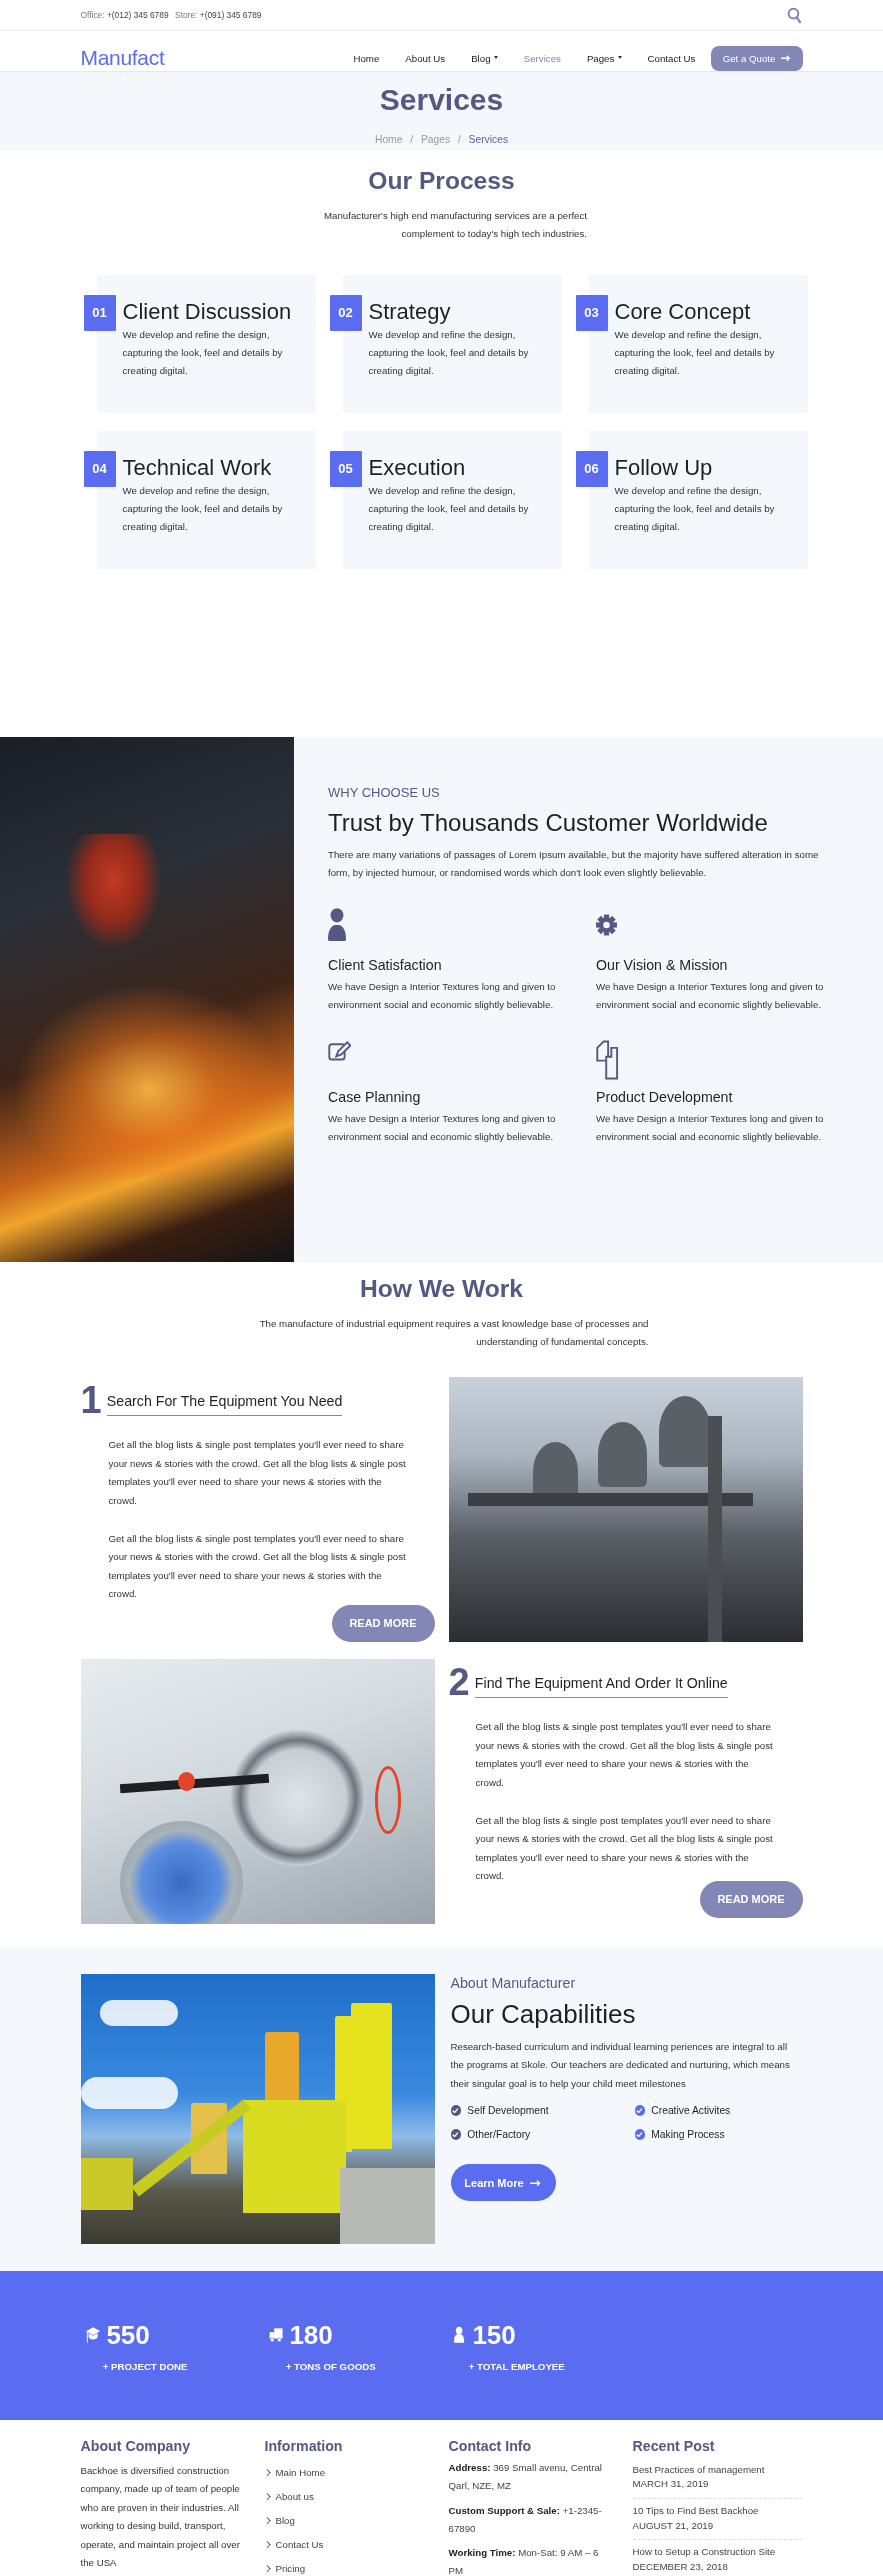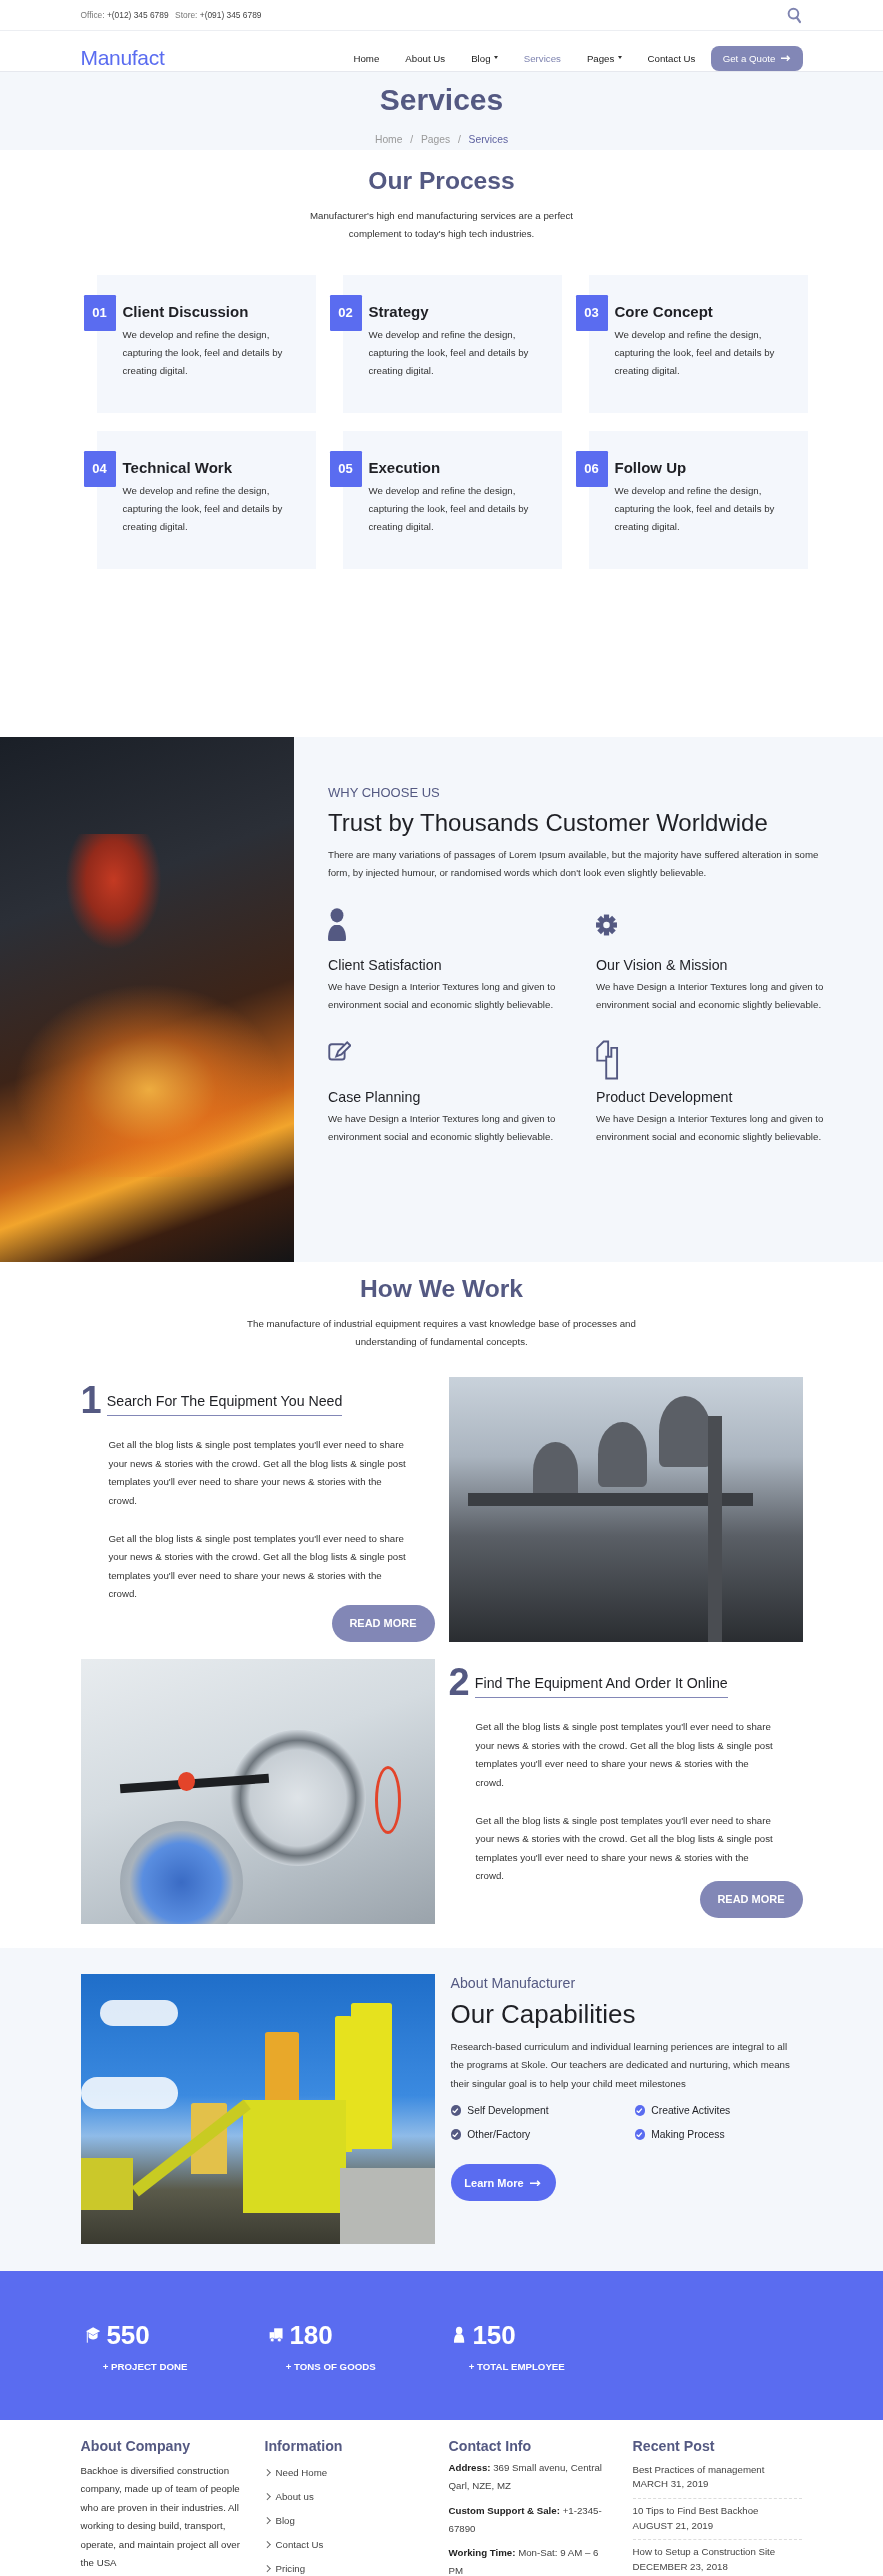--- a/index.html
+++ b/index.html
@@ -25,28 +25,28 @@
 .quote-btn{background:#8287b6;color:#fff;font-size:9.7px;padding:7.1px 11.6px;border-radius:8px;display:flex;align-items:center;gap:5.2px;margin-left:2.6px}
 
 
 .page-header{background:#f4f7fb;height:78px;text-align:center;padding-top:13px}
 .page-header h1{font-size:30px;color:#545982;font-weight:bold;line-height:1}
 .breadcrumb{margin-top:19.4px;font-size:10.3px;color:#999;display:flex;justify-content:center;gap:7.8px}
 .breadcrumb .cur{color:#5e62a0}
 
 
 .sec-title{text-align:center;font-size:24.6px;color:#545982;font-weight:bold}
-.sec-sub{text-align:center;font-size:9.7px;color:#333;line-height:18px;margin:11.6px auto 0}
+.sec-sub{text-align:right;font-size:9.7px;color:#333;line-height:18px;margin:11.6px auto 0}
 
 
 .process{padding-top:17px;height:587px}
 .process-grid{display:grid;grid-template-columns:repeat(3,219px);column-gap:27px;row-gap:18px;margin:32px 0 0 16px}
 .p-card{background:#f4f7fc;height:138px;position:relative;padding:24.6px 13px 0 26px}
 .p-num{position:absolute;left:-13px;top:20px;width:32px;height:36px;background:#5a6cf0;color:#fff;font-size:13px;font-weight:bold;display:flex;align-items:center;justify-content:center;border-radius:1.3px}
-.p-card h3{font-size:15px;color:#1f2025;font-weight:bold;line-height:26px}
+.p-card h3{font-size:22px;color:#1f2025;font-weight:normal;line-height:26px}
 .p-card p{font-size:9.7px;color:#333;line-height:18px;margin-top:1.3px}
 
 
 .why{display:flex;height:525px;background:#f4f7fb}
 .why-img{width:294px;height:525px;background:linear-gradient(160deg,#1a1f27 0%,#2b2f37 30%,#3d2418 55%,#c8641a 72%,#f2a52c 78%,#3a1e10 88%,#141416 100%);position:relative;overflow:hidden}
 .why-img .worker{position:absolute;left:65px;top:97px;width:97px;height:116px;background:radial-gradient(ellipse at 50% 40%,#d53b20 0%,#9f2a18 40%,transparent 70%);opacity:.9}
 .why-img .sparks{position:absolute;left:13px;top:246px;width:272px;height:194px;background:radial-gradient(ellipse at 50% 55%,rgba(255,190,70,.85) 0%,rgba(240,120,30,.55) 35%,transparent 70%)}
 .why-body{padding:48px 0 0 34px;width:517px}
 .why-eyebrow{font-size:13px;color:#545982}
 .why-title{font-size:24px;color:#1f2025;margin-top:9px;font-weight:normal}
@@ -428,21 +428,21 @@
     <div>
       <h4 class="f-title">About Company</h4>
       <p class="f-about">Backhoe is diversified construction company, made up of team of people who are proven in their industries. All working to desing build, transport, operate, and maintain project all over the USA</p>
 
     </div>
     <div>
       <h4 class="f-title">Information</h4>
       <div class="f-links">
         <a class="l">
             <span class="chev"></span>
-            <span>Need Home</span>
+            <span>Main Home</span>
           </a>
         <a class="l">
             <span class="chev"></span>
             <span>About us</span>
           </a>
         <a class="l">
             <span class="chev"></span>
             <span>Blog</span>
           </a>
         <a class="l">

